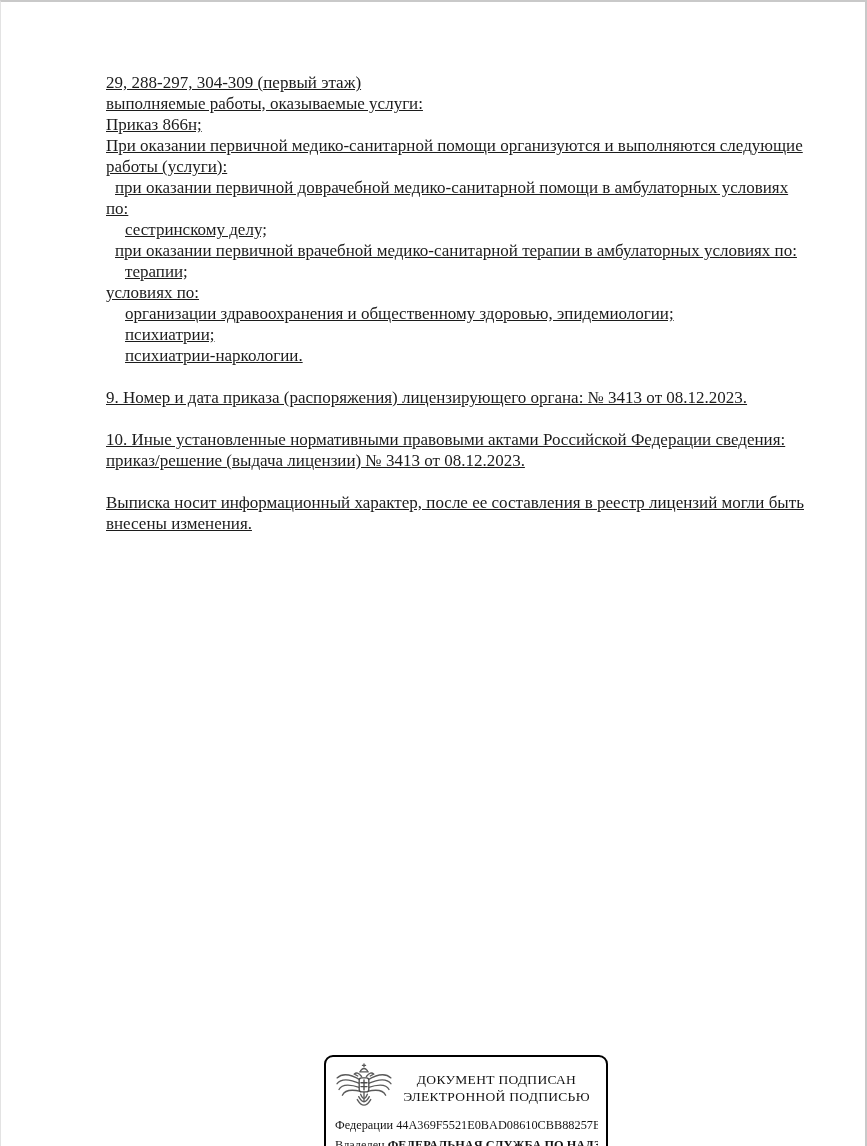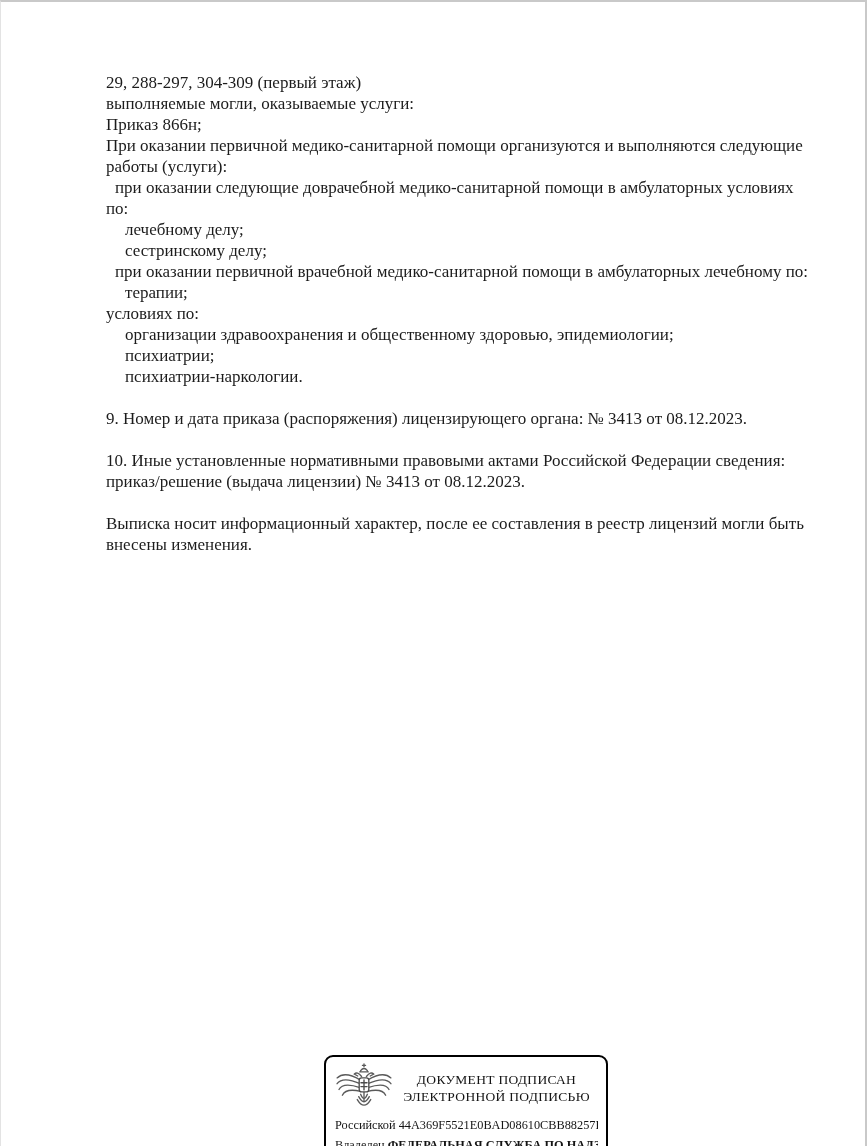--- a/index.html
+++ b/index.html
@@ -16,20 +16,21 @@
     color: #1c1c1c;
     overflow: hidden;
   }
   .body-text {
     position: absolute;
     left: 105px;
     top: 70px;
     width: 712px;
     font-size: 17px;
     line-height: 21px;
+    text-decoration: underline;
   }
   .line { white-space: nowrap; min-height: 21px; }
   .line.indent-1 { padding-left: 9px; }
   .line.indent-2 { padding-left: 19px; }
 
   .stamp {
     position: absolute;
     left: 323px;
     top: 1053px;
     width: 284px;
@@ -64,38 +65,37 @@
 </style>
 </head>
 <body>
 
 <div class="page">
 
   <div class="body-text">
 
       <div class="line">29, 288-297, 304-309 (первый этаж)</div>
 
-      <div class="line">выполняемые могли, оказываемые услуги:</div>
+      <div class="line">выполняемые работы, оказываемые услуги:</div>
 
       <div class="line">Приказ 866н;</div>
 
       <div class="line">При оказании первичной медико-санитарной помощи организуются и выполняются следующие</div>
 
       <div class="line">работы (услуги):</div>
 
-      <div class="line indent-1">при оказании следующие доврачебной медико-санитарной помощи в амбулаторных условиях</div>
+      <div class="line indent-1">при оказании первичной доврачебной медико-санитарной помощи в амбулаторных условиях</div>
 
       <div class="line">по:</div>
 
-      <div class="line indent-2">лечебному делу;</div>
 
 
       <div class="line indent-2">сестринскому делу;</div>
 
-      <div class="line indent-1">при оказании первичной врачебной медико-санитарной помощи в амбулаторных лечебному по:</div>
+      <div class="line indent-1">при оказании первичной врачебной медико-санитарной терапии в амбулаторных условиях по:</div>
 
       <div class="line indent-2">терапии;</div>
 
 
       <div class="line">условиях по:</div>
 
       <div class="line indent-2">организации здравоохранения и общественному здоровью, эпидемиологии;</div>
 
       <div class="line indent-2">психиатрии;</div>
 
@@ -147,19 +147,19 @@
           <path d="M24.5 35 Q30 45.5 35.5 35"></path>
           <path d="M23 38 Q30 49.5 37 38"></path>
         </svg>
       </span>
       <div class="stamp-title">
         <div>ДОКУМЕНТ ПОДПИСАН</div>
         <div>ЭЛЕКТРОННОЙ ПОДПИСЬЮ</div>
       </div>
     </div>
     <div class="stamp-lines">
-      <div class="stamp-line"><span>Российской</span> <span>44A369F5521E0BAD08610CBB88257ED3</span></div>
+      <div class="stamp-line"><span>Федерации</span> <span>44A369F5521E0BAD08610CBB88257ED3</span></div>
       <div class="stamp-line"><span>Владелец</span> <span class="owner-value">ФЕДЕРАЛЬНАЯ СЛУЖБА ПО НАДЗОРУ В СФ</span></div>
       <div class="stamp-line">Действителен с 10.12.2023 по 01.03.2025</div>
     </div>
   </div>
 
 </div>
 
 </body></html>

